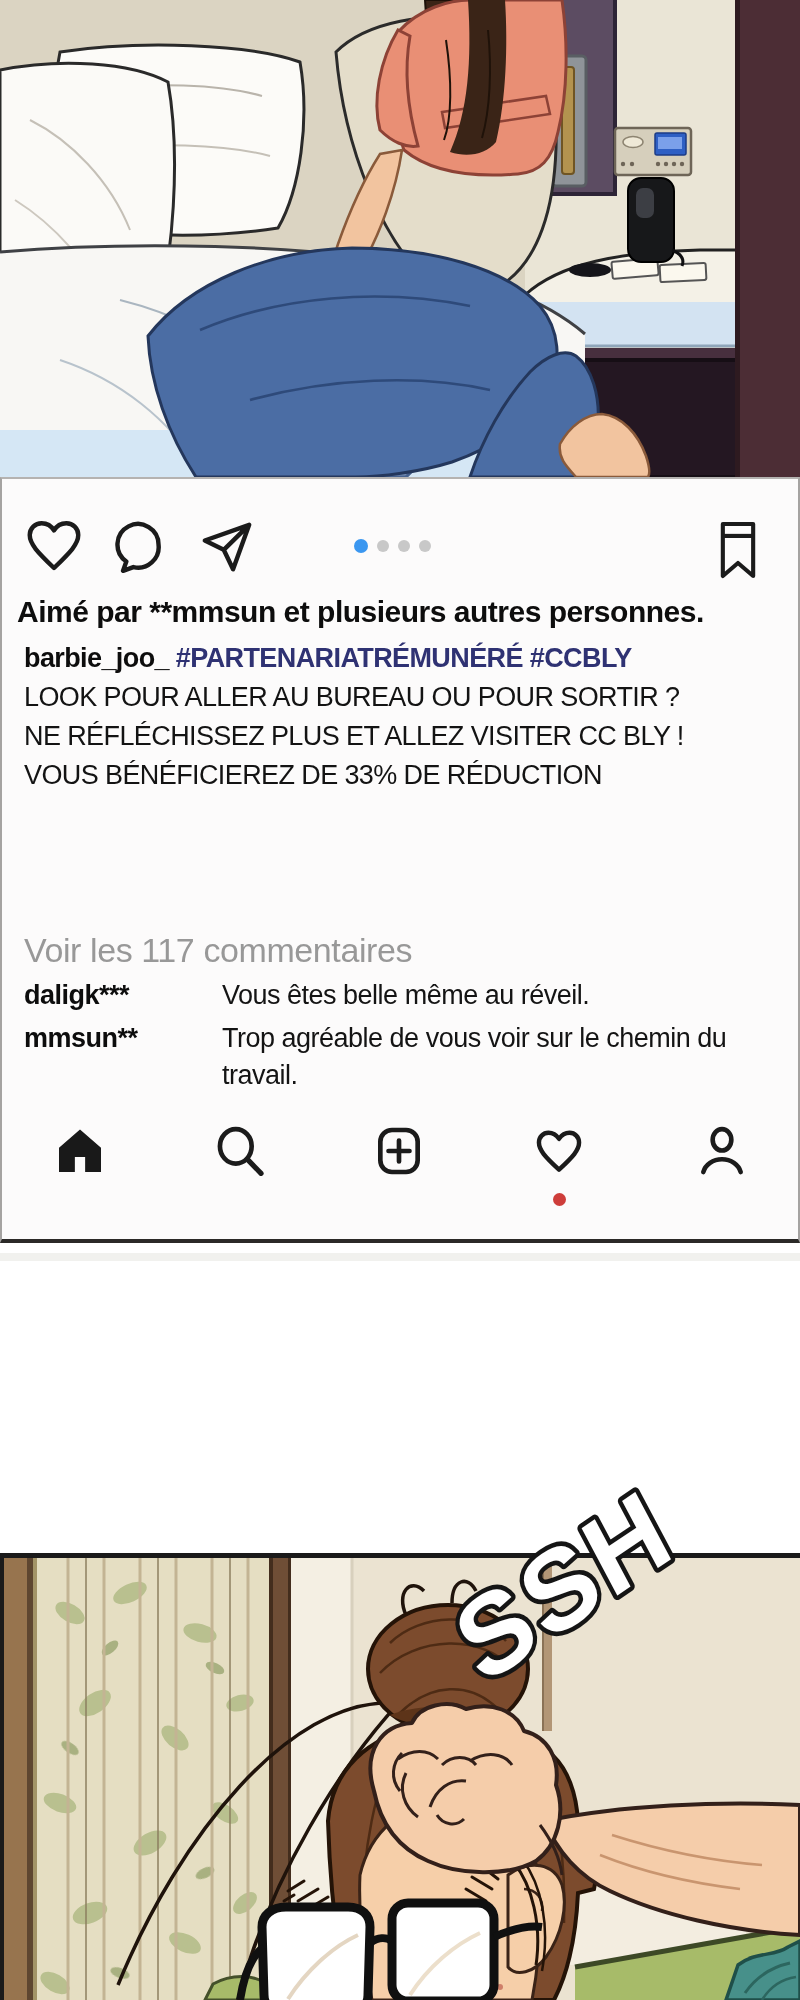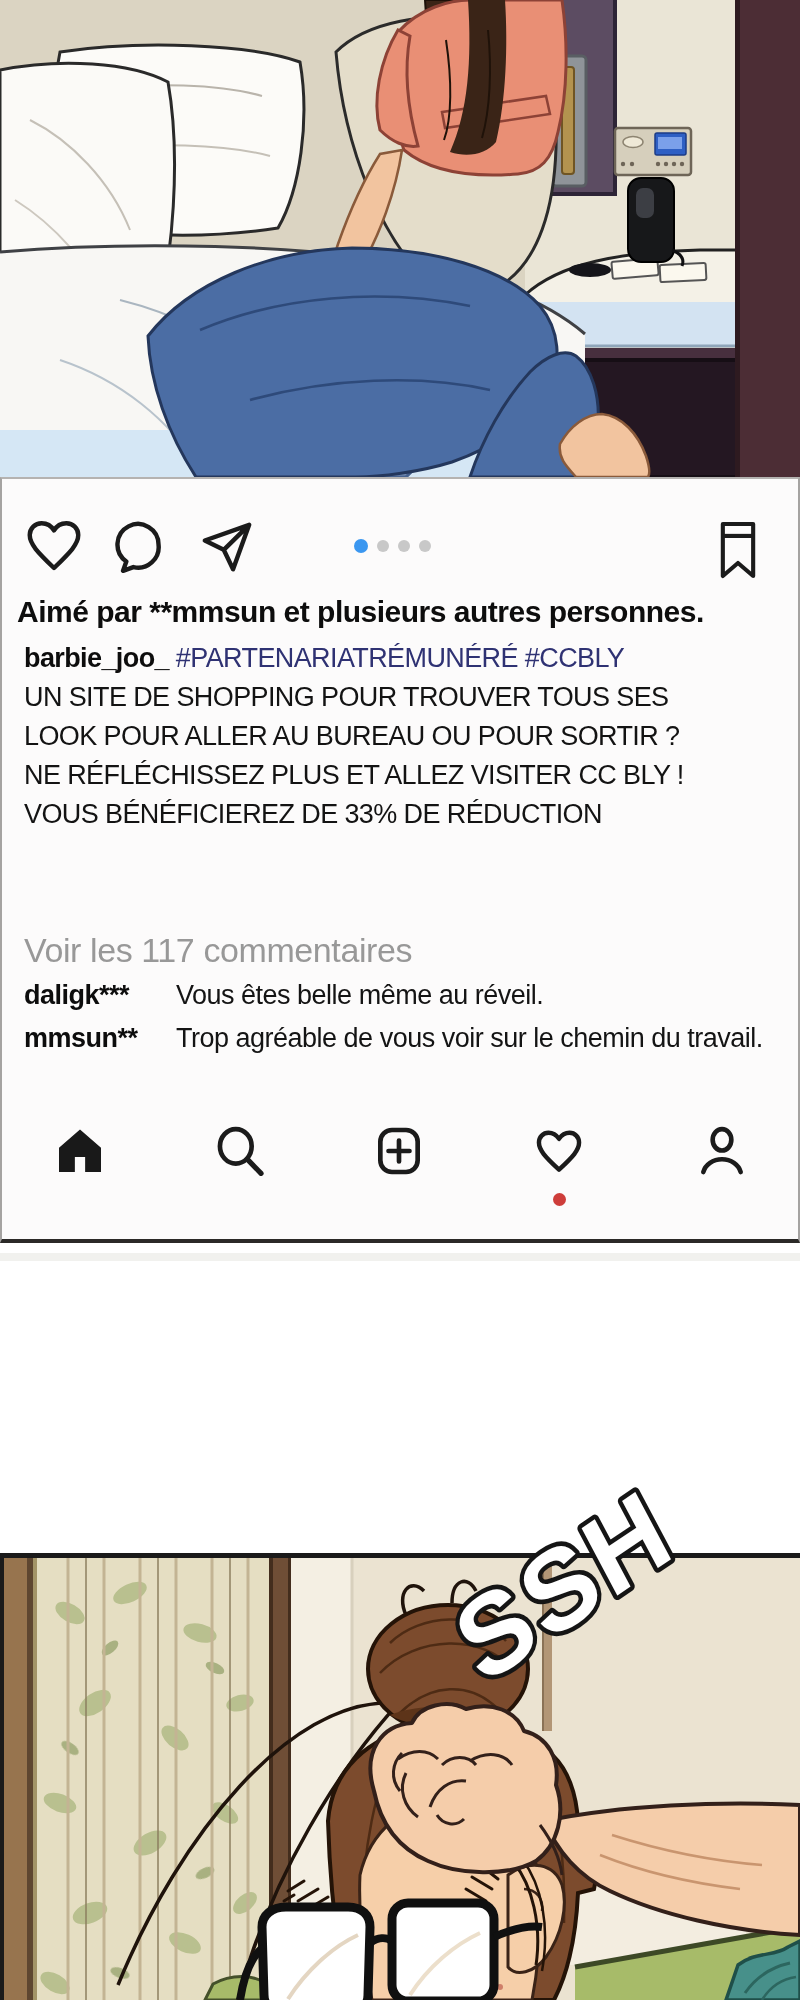--- a/index.html
+++ b/index.html
@@ -20,27 +20,27 @@
   .act-icon{position:absolute;top:4px;}
   .dots{position:absolute;left:352px;top:24px;display:flex;gap:9px;align-items:center;}
   .dot{width:12px;height:12px;border-radius:50%;}
   .dot.active{width:14px;height:14px;}
   .liked-line{position:absolute;top:116px;left:15px;width:770px;
               font-weight:700;font-size:30px;letter-spacing:-.5px;color:#0d0d0d;white-space:nowrap;}
   .caption{position:absolute;top:160px;left:22px;width:772px;font-size:27px;
            letter-spacing:-.6px;line-height:39px;color:#131313;}
   .cap-line{white-space:nowrap;}
   .cap-user{font-weight:700;color:#0d0d0d;}
-  .cap-tags{font-weight:400;}
+  .cap-tags{font-weight:700;}
   .emoji-hearts{display:inline-block;width:34px;height:27px;vertical-align:-4px;margin:0 4px 0 1px;}
   .view-comments{position:absolute;top:452px;left:22px;font-size:34px;color:#989898;letter-spacing:-.4px;}
   .comments{position:absolute;top:498px;left:22px;width:752px;display:grid;
-            grid-template-columns:152px 600px;row-gap:6px;font-size:27px;letter-spacing:-.5px;line-height:37px;}
+            grid-template-columns:152px 600px;row-gap:6px;font-size:27px;letter-spacing:-.5px;line-height:37px;gap:6px;}
   .c-user{font-weight:700;color:#0d0d0d;}
-  .c-text{color:#141414;}
+  .c-text{color:#141414;margin-left:40px;}
   .nav-row{position:absolute;top:638px;left:0;width:100%;height:100px;}
   .nav-icon{position:absolute;top:6px;}
   .notif-dot{position:absolute;border-radius:50%;width:13px;height:13px;}
 
   
   #sfx{position:absolute;left:455px;top:1448px;width:330px;height:330px;pointer-events:none;z-index:5;}
 </style>
 </head>
 <body>
 
@@ -157,21 +157,20 @@
       </svg>
     </div>
 
     <div class="liked-line">Aimé par **mmsun et plusieurs autres personnes.</div>
 
     <div class="caption">
       <div class="cap-line">
         <span class="cap-user">barbie_joo_</span>
         <span class="cap-tags" style="color:#2f3273">#PARTENARIATRÉMUNÉRÉ #CCBLY</span>
       </div>
-      <div class="cap-line">UN SITE DE SHOPPING POUR TROUVER TOUS SES</div>
       <div class="cap-line">LOOK POUR ALLER AU BUREAU OU POUR SORTIR ?</div>
       <div class="cap-line">NE RÉFLÉCHISSEZ PLUS ET ALLEZ VISITER CC BLY !</div>
       <div class="cap-line">VOUS BÉNÉFICIEREZ DE 33% DE RÉDUCTION</div>
     </div>
 
     <div class="view-comments">Voir les 117 commentaires</div>
 
     <div class="comments">
       <span class="c-user">daligk***</span>
       <span class="c-text">Vous êtes belle même au réveil.</span>

